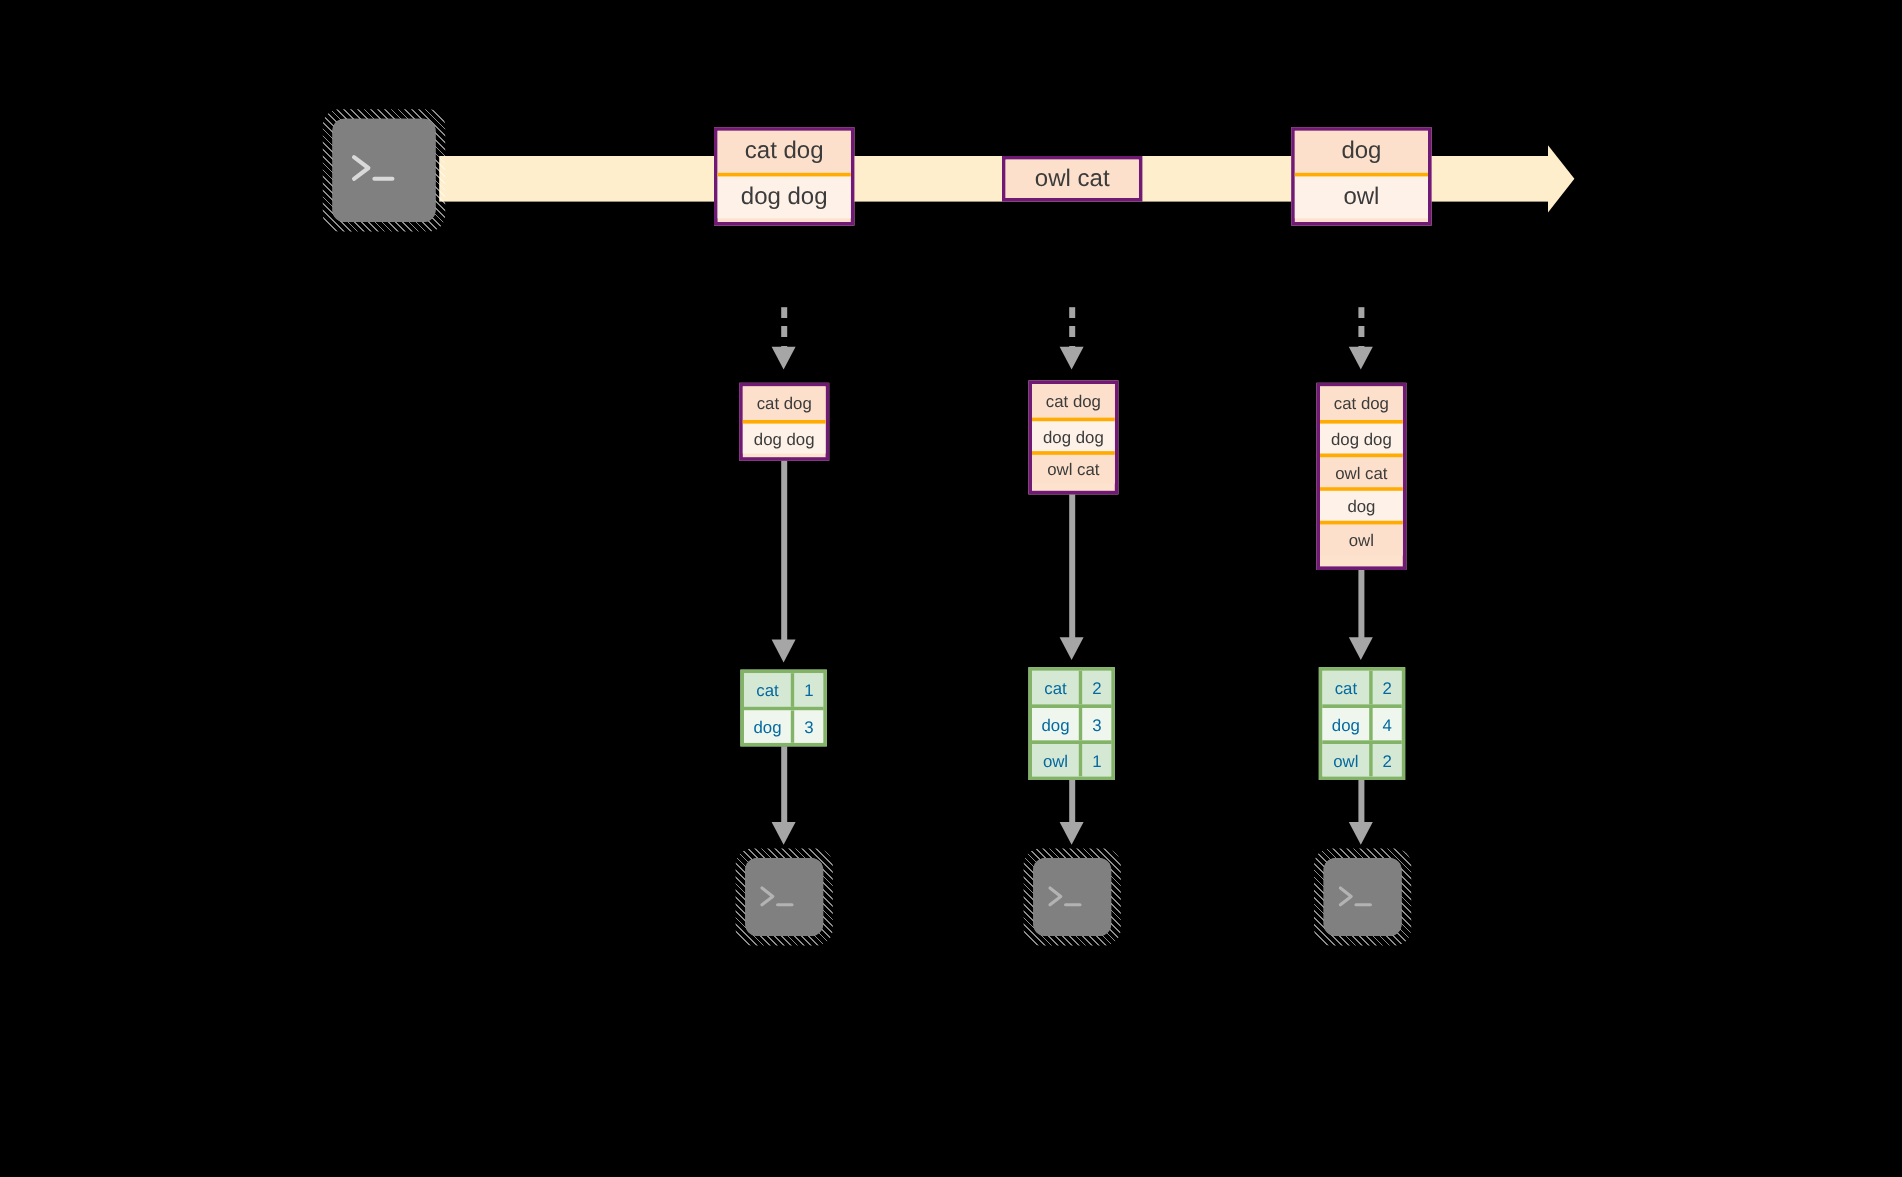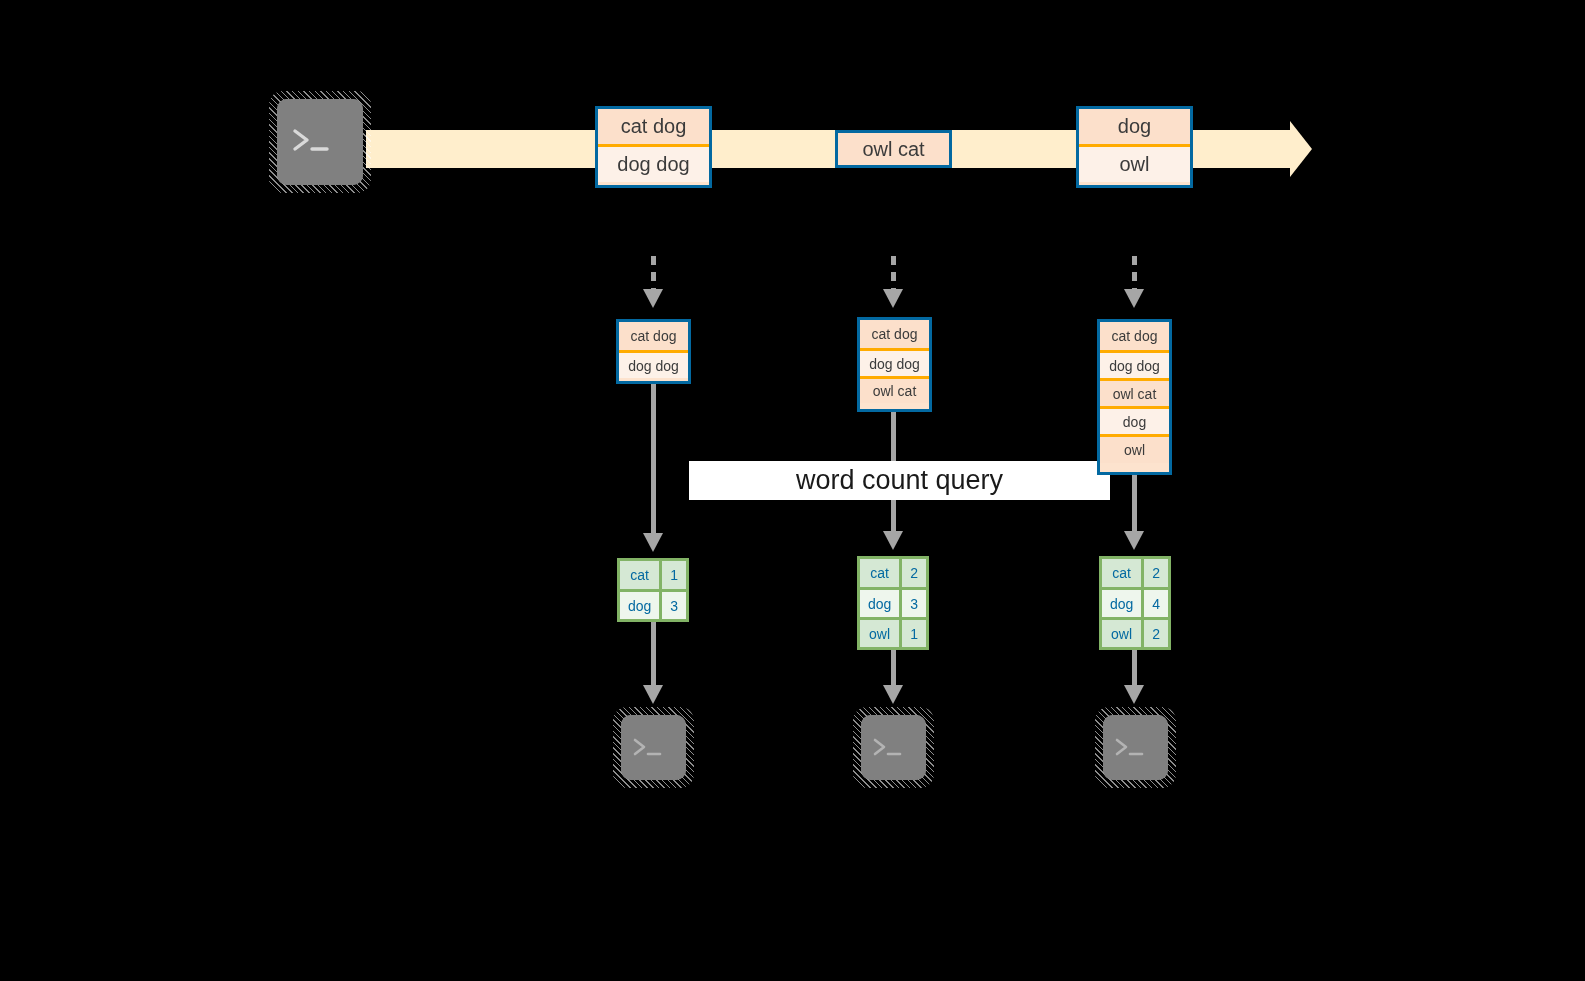--- a/index.html
+++ b/index.html
@@ -17,21 +17,21 @@
   .term .glyph{position:absolute;inset:0;z-index:2;color:#d9d9d9;
         display:flex;align-items:center;justify-content:flex-start;}
   .term svg{display:block;}
 
   
   .band{position:absolute;background:#ffeecc;}
   .arrowhead{position:absolute;width:0;height:0;border-style:solid;
              border-color:transparent transparent transparent #ffeecc;}
 
   
-  .otable{position:absolute;box-sizing:border-box;border:3px solid #0369a1;
+  .otable{position:absolute;box-sizing:border-box;border:3px solid #701a75;
           background:#fde3ce;z-index:5;}
   .orow{box-sizing:border-box;display:flex;align-items:center;
         justify-content:center;color:#3b3b3b;white-space:nowrap;}
   .orow.dark{background:#fce0cb;}
   .orow.light{background:#fdf1e8;}
   .orow + .orow{border-top:3px solid #ffab00;}
 
   
   .gtable{position:absolute;box-sizing:border-box;border:3px solid #82b366;
           background:#d5e8d4;z-index:5;display:flex;flex-direction:column;}
@@ -202,15 +202,14 @@
     <div class="hatch"></div>
     <div class="body"></div>
     <div class="glyph" style="padding-left:9px;">
       <svg width="38" height="26" viewBox="0 0 38 26">
         <path d="M5 5 L14 12 L5 19" fill="none" stroke="#b3b3b3" stroke-width="2.6" stroke-linecap="round" stroke-linejoin="round"></path>
         <path d="M18 19 L30 19" fill="none" stroke="#b3b3b3" stroke-width="2.6" stroke-linecap="round"></path>
       </svg>
     </div>
   </div>
 
-  <div class="qlabel" style="left:689px;top:461px;width:421px;height:39px;font-size:27px;">word count query</div>
 
 </div>
 
 </body></html>

